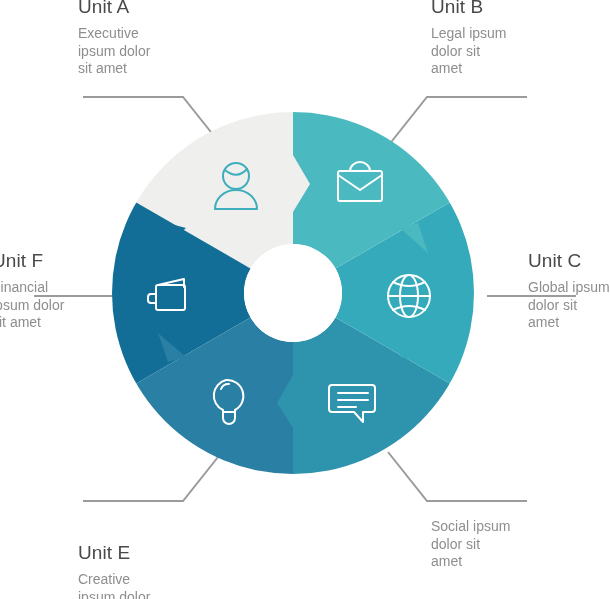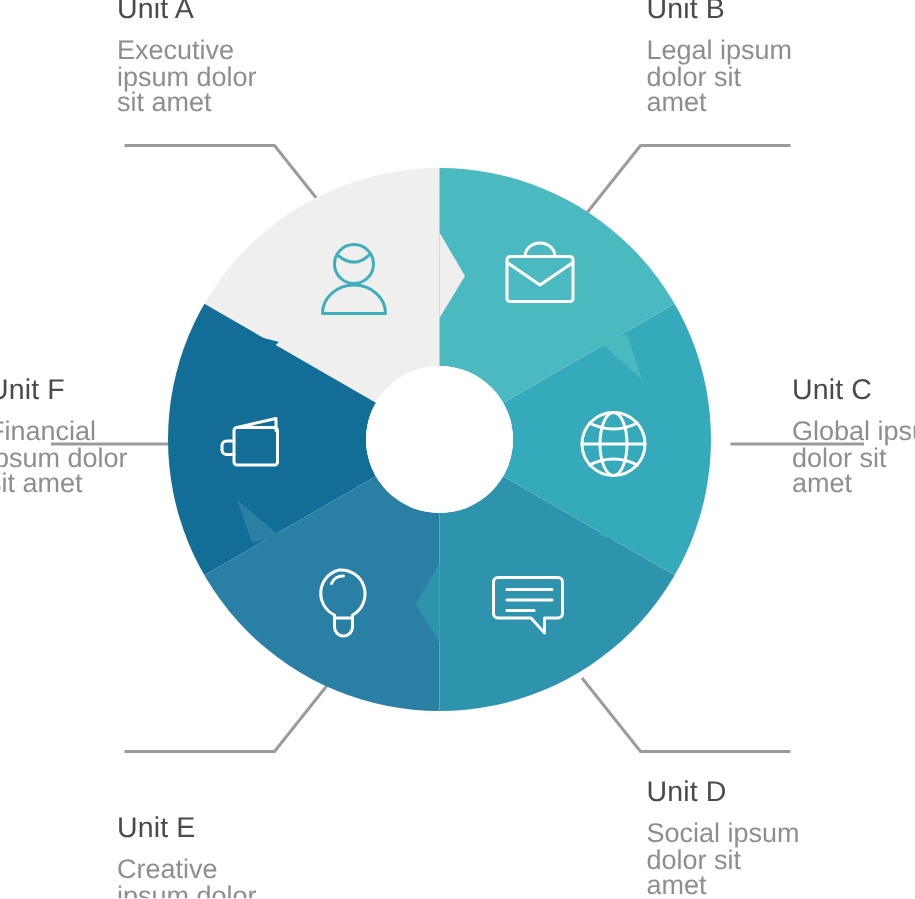--- a/index.html
+++ b/index.html
@@ -31,21 +31,21 @@
   .label-title {
     font-size: 19px;
     color: #4a4a4a;
     font-weight: normal;
     letter-spacing: 0.1px;
     line-height: 22px;
     margin: 0 0 7px 0;
     white-space: nowrap;
   }
   .label-desc {
-    font-size: 18px;
+    font-size: 14px;
     color: #8e8e8e;
     line-height: 17.5px;
     margin: 0;
     white-space: pre-line;
   }
   
   .lb-a { left: 78px;  top: -4px;  width: 150px; text-align: left; }
   .lb-b { left: 431px; top: -4px;  width: 160px; text-align: left; }
   .lb-c { left: 528px; top: 250px; width: 110px; text-align: left; }
   .lb-f { left: -8px;  top: 250px; width: 130px; text-align: left; }
@@ -189,21 +189,20 @@
   </div>
 
   <div class="label-block lb-c">
     <div class="label-title">Unit C</div>
     <div class="label-desc">Global ipsum
 dolor sit
 amet</div>
   </div>
 
   <div class="label-block lb-d">
-    <div class="label-title">Unit D</div>
     <div class="label-desc">Social ipsum
 dolor sit
 amet</div>
   </div>
 
   <div class="label-block lb-e">
     <div class="label-title">Unit E</div>
     <div class="label-desc">Creative
 ipsum dolor
 sit amet</div>

